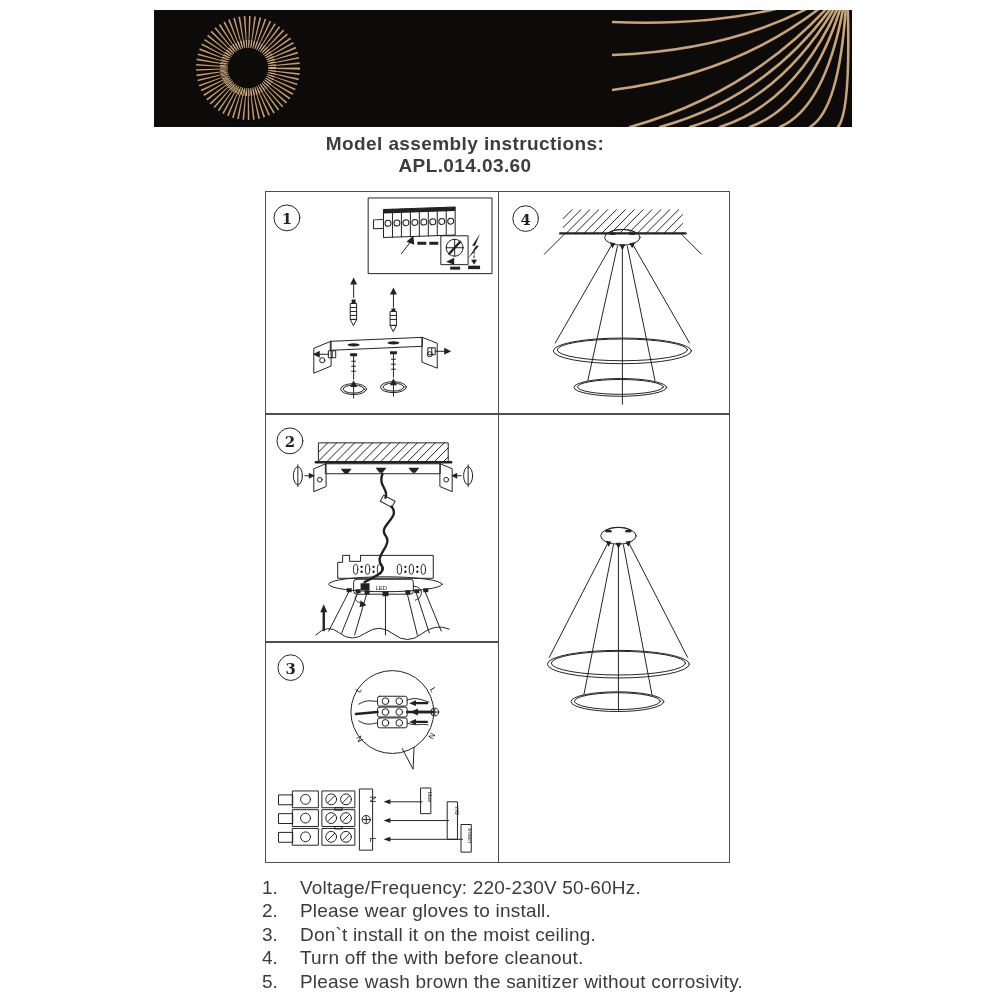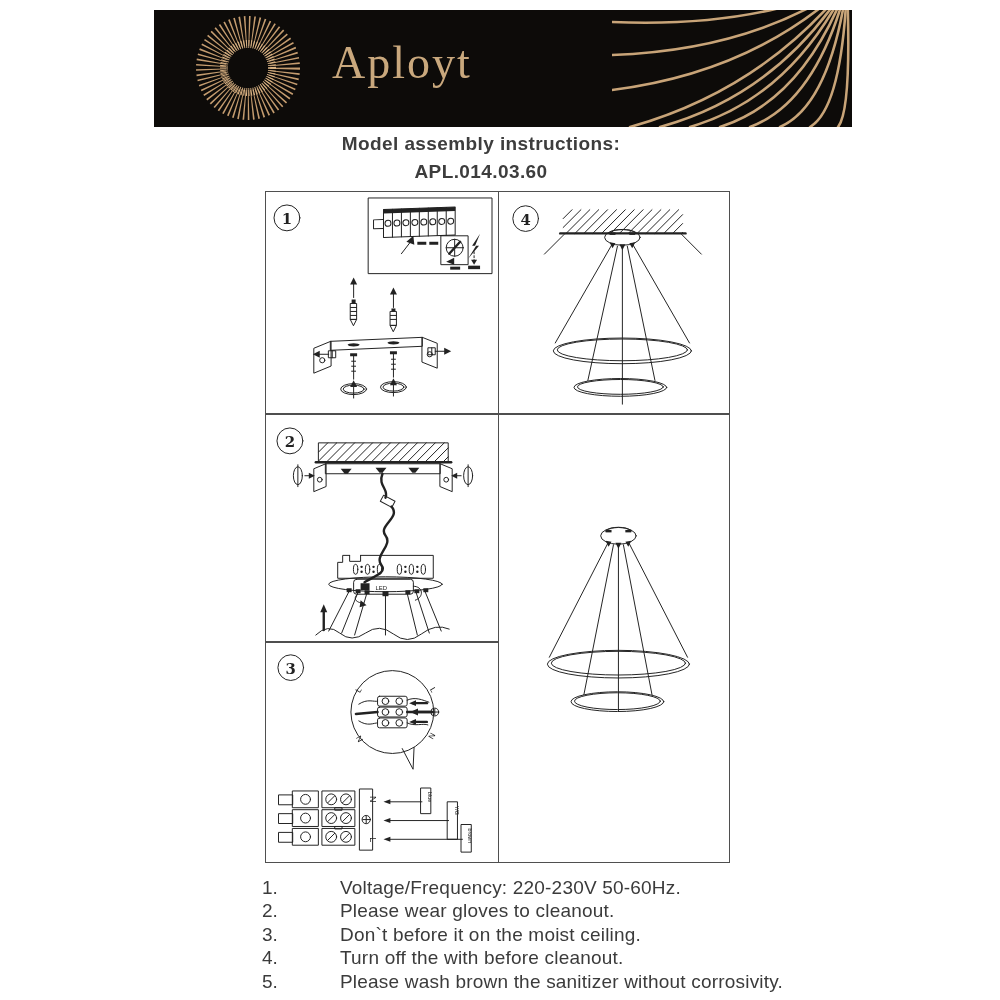--- a/index.html
+++ b/index.html
@@ -7,23 +7,23 @@
         font-family:"Liberation Sans", sans-serif;}
 
   
   .banner{position:absolute;left:154px;top:10px;width:698px;height:117px;background:#0d0b09;overflow:hidden;}
   .logo{position:absolute;left:0;top:0;}
   .wordmark{position:absolute;left:178px;top:30px;font-family:"Liberation Serif", serif;
             font-size:46px;font-weight:400;color:#c9a87d;letter-spacing:2px;line-height:1;}
   .rays{position:absolute;right:0;top:0;}
 
   
-  .titlebox{position:absolute;left:0;top:133px;width:930px;text-align:center;color:#3d3d3d;padding-left:16px;}
+  .titlebox{position:absolute;left:0;top:133px;width:930px;text-align:center;color:#3d3d3d;}
   .title-line1{font-size:19px;font-weight:600;letter-spacing:.4px;}
-  .title-line2{font-size:19px;font-weight:600;letter-spacing:.4px;margin-top:6px;}
+  .title-line2{font-size:19px;font-weight:600;letter-spacing:.4px;}
 
   
   .grid{position:absolute;left:265px;top:191px;width:465px;height:672px;border:1.5px solid #4f4f4f;box-sizing:border-box;}
   .vline{position:absolute;left:231.5px;top:0;width:1.5px;height:100%;background:#4f4f4f;}
   .hline1{position:absolute;left:0;top:221px;width:100%;height:1.5px;background:#4f4f4f;}
   .hline2{position:absolute;left:0;top:449px;width:231.5px;height:1.5px;background:#4f4f4f;}
   .cell{position:absolute;}
   .c1{left:0;top:0;width:231px;height:221px;}
   .c2{left:0;top:222px;width:231px;height:227px;}
   .c3{left:0;top:450px;width:231px;height:219px;}
@@ -34,34 +34,33 @@
   svg .th{stroke-width:2.4;}
   svg .fl{fill:#222;stroke:none;}
   svg text{fill:#222;}
   .numtxt{font-family:"DejaVu Serif", serif;font-size:15px;font-weight:600;}
   .micro{font-family:"Liberation Sans", sans-serif;}
 
   
   .instr{position:absolute;left:262px;top:876px;width:560px;color:#3b3b3b;font-size:19px;line-height:23.4px;}
   .li{display:flex;}
   .li .num{width:38px;flex:0 0 38px;}
-  .li .txt{flex:1;letter-spacing:.2px;margin-left:40px;}
+  .li .txt{flex:1;letter-spacing:.2px;}
 </style>
 </head>
 <body>
 
 <div id="page">
 
   <div class="banner">
     <svg class="logo" width="190" height="117" viewBox="0 0 190 117">
       <circle cx="94" cy="58" r="37" fill="none" stroke="#c49c6f" stroke-width="30" stroke-dasharray="1.2 2.6"></circle>
       <circle cx="94" cy="58" r="24" fill="none" stroke="#d9b385" stroke-width="8" stroke-dasharray="1 1.4"></circle>
       <circle cx="94" cy="58" r="20" fill="#0d0b09"></circle>
     </svg>
-    <div class="wordmark">Aployt</div>
     <svg class="rays" width="240" height="117" viewBox="0 0 240 117">
       <g stroke="#c8a478" stroke-width="2.6" fill="none" stroke-linecap="round">
         <path d="M235,-25 Q140,18 0,12"></path>
         <path d="M235,-25 Q140,40 0,45"></path>
         <path d="M235,-25 Q142,62 0,80"></path>
         <path d="M235,-25 Q150,80 18,117"></path>
         <path d="M235,-25 Q165,85 48,117"></path>
         <path d="M235,-25 Q178,88 78,117"></path>
         <path d="M235,-25 Q192,90 108,117"></path>
         <path d="M235,-25 Q205,92 138,117"></path>
@@ -473,25 +472,25 @@
     </div>
   </div>
 
   <div class="instr">
     <div class="li">
       <span class="num">1.</span>
       <span class="txt">Voltage/Frequency: 220-230V 50-60Hz.</span>
     </div>
     <div class="li">
       <span class="num">2.</span>
-      <span class="txt">Please wear gloves to cleanout.</span>
+      <span class="txt">Please wear gloves to install.</span>
     </div>
     <div class="li">
       <span class="num">3.</span>
-      <span class="txt">Don`t before it on the moist ceiling.</span>
+      <span class="txt">Don`t install it on the moist ceiling.</span>
     </div>
     <div class="li">
       <span class="num">4.</span>
       <span class="txt">Turn off the with before cleanout.</span>
     </div>
     <div class="li">
       <span class="num">5.</span>
       <span class="txt">Please wash brown the sanitizer without corrosivity.</span>
     </div>
   </div>

